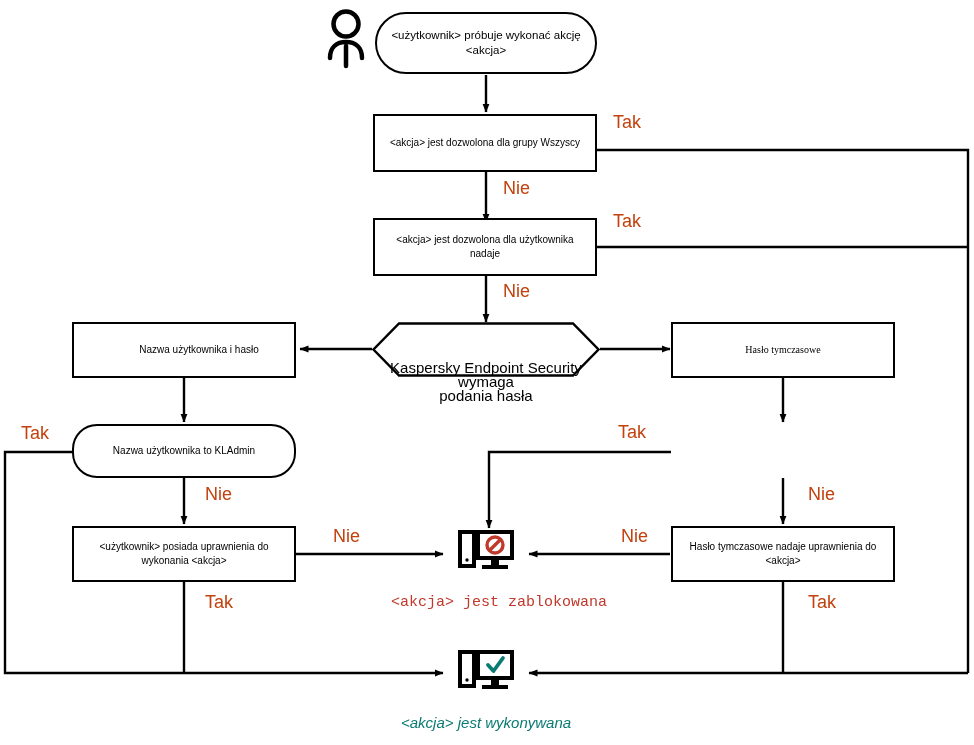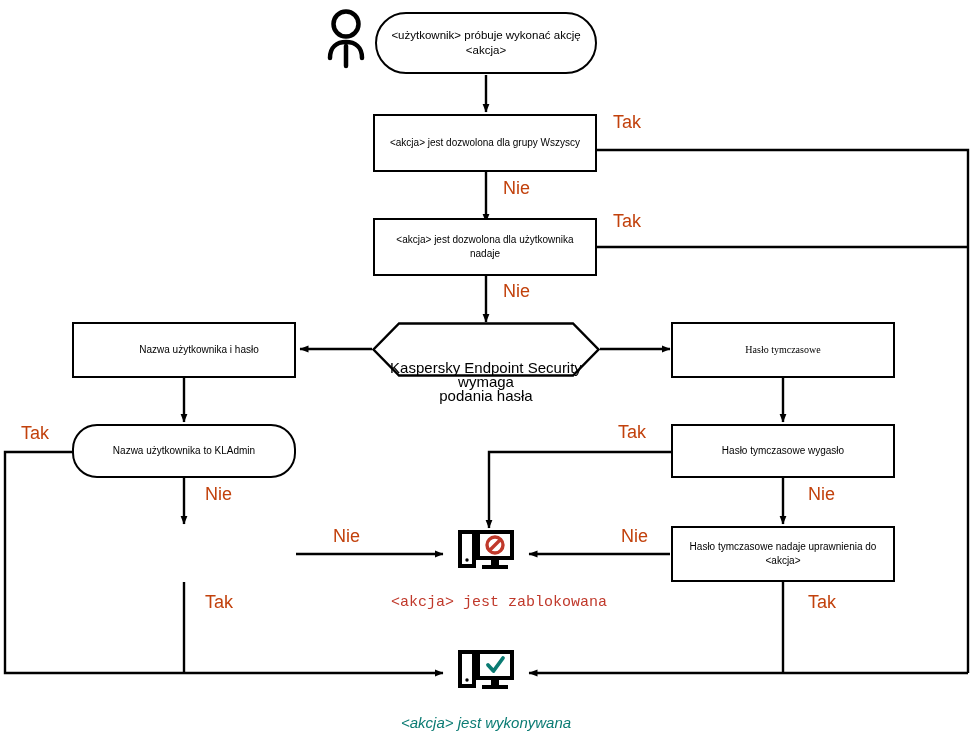--- a/index.html
+++ b/index.html
@@ -171,28 +171,31 @@
   </div>
 
   <div class="node rect" style="left:72px; top:322px; width:224px; height:56px;padding-left:36px;">
     <span>Nazwa użytkownika i hasło</span>
   </div>
 
   <div class="node rect" style="left:72px; top:424px; width:224px; height:54px;border-radius:25px;">
     <span>Nazwa użytkownika to KLAdmin</span>
   </div>
 
+  <div class="node rect" style="left:72px; top:526px; width:224px; height:56px;">
+    <div>
+      <div>&lt;użytkownik&gt; posiada uprawnienia do</div>
+      <div>wykonania &lt;akcja&gt;</div>
+    </div>
+  </div>
 
   <div class="node rect" style="left:671px; top:322px; width:224px; height:56px;font-family:Liberation Serif, serif;">
     <span>Hasło tymczasowe</span>
   </div>
 
-  <div class="node rect" style="left:671px; top:424px; width:224px; height:54px;">
-    <span>Hasło tymczasowe wygasło</span>
-  </div>
 
   <div class="node rect" style="left:671px; top:526px; width:224px; height:56px;">
     <div>
       <div>Hasło tymczasowe nadaje uprawnienia do</div>
       <div>&lt;akcja&gt;</div>
     </div>
   </div>
 
   <div class="edgelabel" style="left:613px; top:114px;">Tak</div>
   <div class="edgelabel" style="left:503px; top:180px;">Nie</div>

